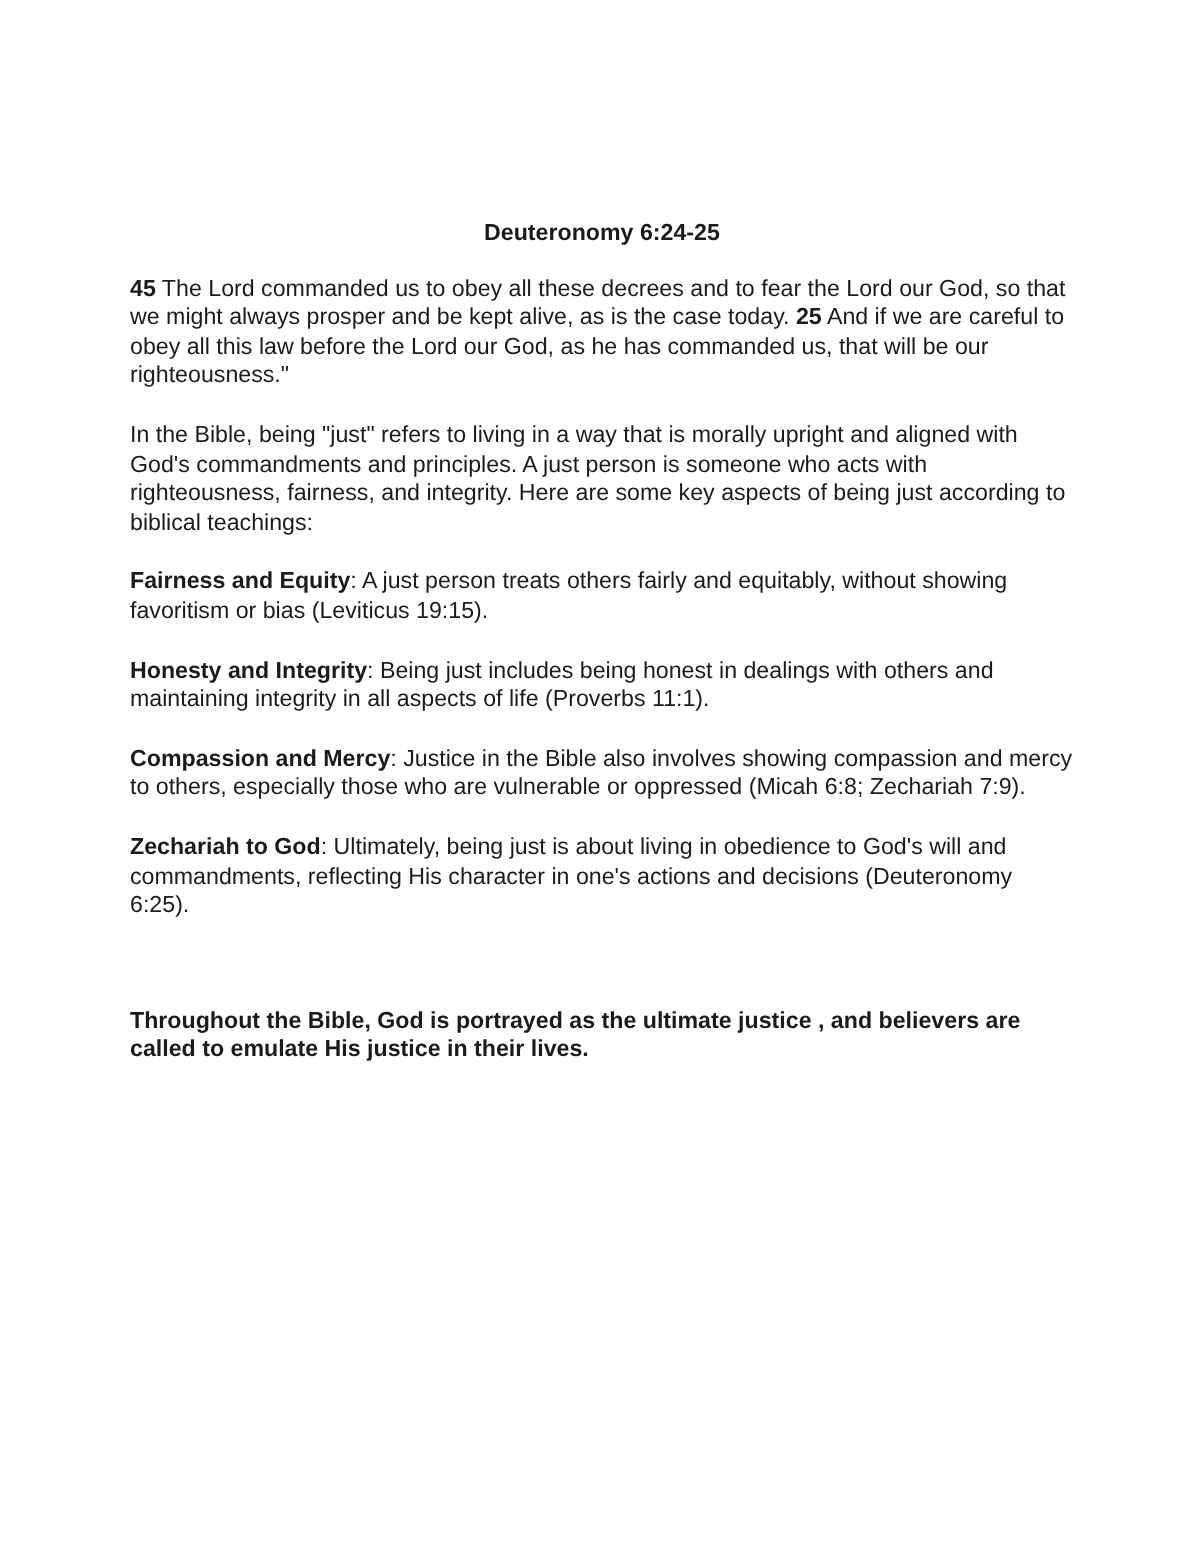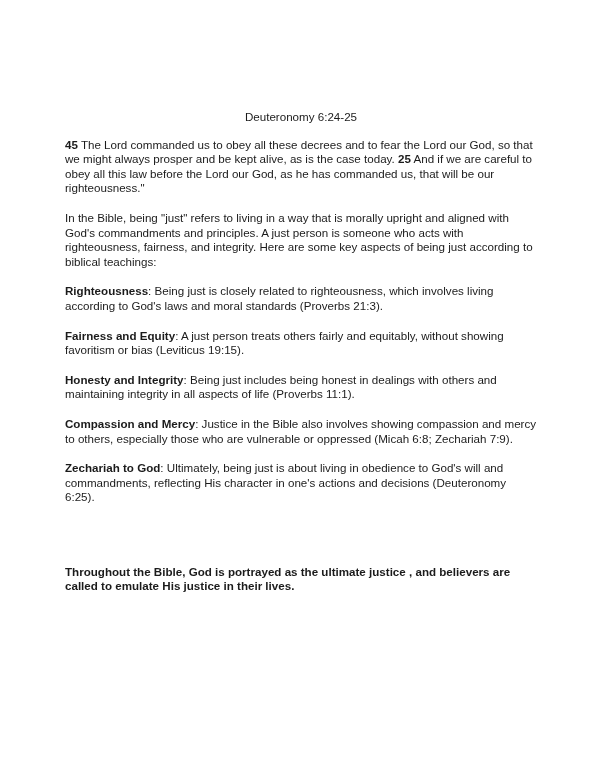--- a/index.html
+++ b/index.html
@@ -24,48 +24,47 @@
     line-height: 14.6px;
     -webkit-font-smoothing: antialiased;
   }
   .title-block {
     text-align: center;
     margin: 0 0 13px 0;
   }
   .doc-title, .doc-subtitle {
     font-size: 11.6px;
     line-height: 14.6px;
-    font-weight: normal;
+    font-weight: bold;
     margin: 0;
   }
   .para {
     margin: 0 0 15px 0;
   }
   .para b, .aspect-term {
     font-weight: bold;
   }
   .conclusion {
-    margin-top: 60px;
+    margin-top: 43px;
     font-weight: bold;
   }
 </style>
 </head>
 <body>
 
 <div class="page">
 
   <div class="title-block">
     <p class="doc-title">Deuteronomy 6:24-25</p>
   </div>
 
   <p class="para"><b>45</b><span> The Lord commanded us to obey all these decrees and to fear the Lord our God, so that we might always prosper and be kept alive, as is the case today. </span><b>25</b><span> And if we are careful to obey all this law before the Lord our God, as he has commanded us, that will be our righteousness."</span></p>
 
   <p class="para">In the Bible, being "just" refers to living in a way that is morally upright and aligned with God's commandments and principles. A just person is someone who acts with righteousness, fairness, and integrity. Here are some key aspects of being just according to biblical teachings:</p>
 
-  <p class="para"><b class="aspect-term">Righteousness</b><span>: Being just is closely related to righteousness, which involves living according to God's laws and moral standards (Proverbs 21:3).</span></p>
 
   <p class="para"><b class="aspect-term">Fairness and Equity</b><span>: A just person treats others fairly and equitably, without showing favoritism or bias (Leviticus 19:15).</span></p>
 
   <p class="para"><b class="aspect-term">Honesty and Integrity</b><span>: Being just includes being honest in dealings with others and maintaining integrity in all aspects of life (Proverbs 11:1).</span></p>
 
   <p class="para"><b class="aspect-term">Compassion and Mercy</b><span>: Justice in the Bible also involves showing compassion and mercy to others, especially those who are vulnerable or oppressed (Micah 6:8; Zechariah 7:9).</span></p>
 
   <p class="para"><b class="aspect-term">Zechariah to God</b><span>: Ultimately, being just is about living in obedience to God's will and commandments, reflecting His character in one's actions and decisions (Deuteronomy 6:25).</span></p>
 
   <p class="para conclusion">Throughout the Bible, God is portrayed as the ultimate justice , and believers are called to emulate His justice in their lives.</p>

